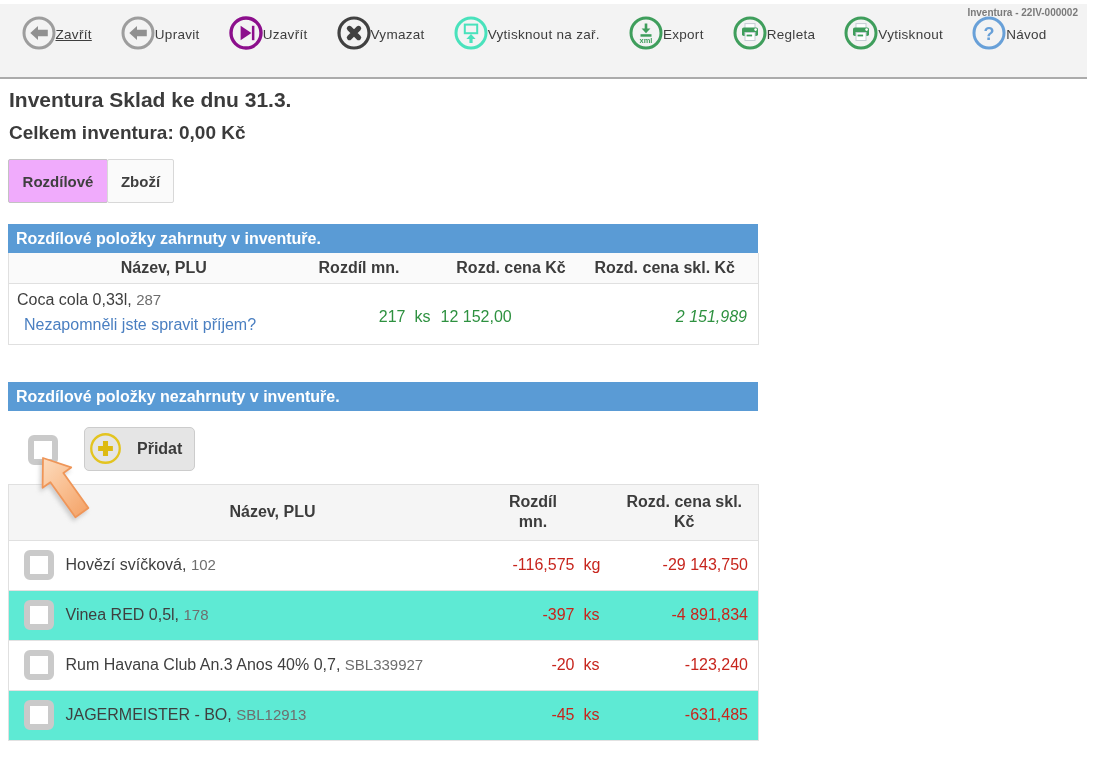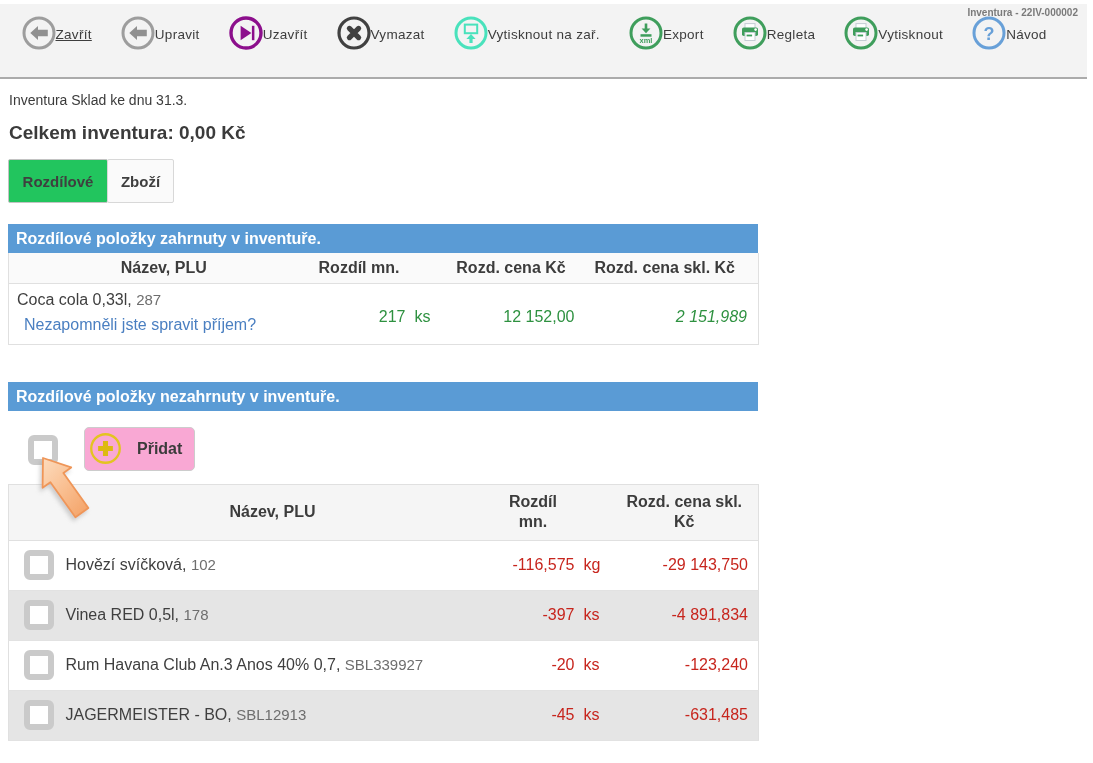--- a/index.html
+++ b/index.html
@@ -25,34 +25,34 @@
     margin-top:3px; font-size:13.5px; letter-spacing:0.3px; color:#3d3d3d; line-height:15px; white-space:nowrap;
   }
   .tb-label.underlined { text-decoration:underline; }
   .doc-title {
     position:absolute; top:7px; right:15px;
     font-size:10px; font-weight:bold; color:#7a7a7a;
   }
   
   .content { position:absolute; top:79px; left:0; width:1093px; padding-left:8px; }
   .h1 {
-    margin:10px 0 0 1px; font-size:14px; font-weight:normal; color:#3b3b3b; line-height:22px;
+    margin:10px 0 0 1px; font-size:21px; font-weight:bold; color:#3b3b3b; line-height:22px;
   }
   .h2 {
     margin:11px 0 0 1px; font-size:19px; font-weight:bold; color:#3b3b3b; line-height:22px;
   }
   .tabs { margin-top:15px; display:flex; }
   .tab {
     height:44px; display:inline-flex; align-items:center; justify-content:center;
     font-size:15px; font-weight:bold; color:#3f3f3f;
     border:1px solid #d8d8d8; background:#fafafa; border-radius:2px; cursor:pointer;
   }
   .tab.active { width:100px; }
   .tab:not(.active) { width:67px; }
-  .tab.active { background:#22c55e; border-color:#c3c3c3; }
+  .tab.active { background:#f0abfc; border-color:#c3c3c3; }
   .tab + .tab { margin-left:-1px; }
   .bluebar {
     width:750px; height:29px; background:#5a9bd5; color:#ffffff;
     font-size:16px; font-weight:bold; line-height:29px; padding-left:8px;
   }
   .bluebar.first { margin-top:21px; }
   .bluebar.second { margin-top:37px; }
   table { border-collapse:collapse; width:750px; table-layout:fixed; }
   td, th { padding:0; font-size:16px; color:#3f3f3f; }
   .t1 { border:1px solid #e0e0e0; border-top:none; }
@@ -65,38 +65,38 @@
   .green { color:#2e9140; }
   .red { color:#c7251d; }
   .controls { margin-top:16px; height:44px; display:flex; align-items:center; position:relative; }
   .checkbox {
     width:30px; height:30px; border:6px solid #cacaca; border-radius:6px;
     background:#fff; display:inline-block; cursor:pointer; flex:none;
   }
   .controls .checkbox { margin-left:20px; margin-top:3px; }
   .add-btn {
     margin-left:26px; height:44px; display:inline-flex; align-items:center;
-    background:#f9a8d4; border:1px solid #cccccc; border-radius:5px;
+    background:#e5e5e5; border:1px solid #cccccc; border-radius:5px;
     padding:0 12px 0 4px; cursor:pointer;
   }
   .add-btn .plus-icon { width:33px; height:33px; display:block; }
   .add-btn .add-label { margin-left:15px; font-size:16px; font-weight:bold; color:#3b3b3b; }
   .t2 { margin-top:13px; border:1px solid #e0e0e0; }
   .t2 thead tr { height:56px; background:#f5f5f5; border-bottom:1px solid #e0e0e0; }
   .t2 th { font-weight:bold; text-align:center; color:#3c3c3c; font-size:16px; line-height:20px; }
   .t2 tbody tr { height:50px; border-bottom:1px solid #e2e2e2; }
-  .t2 tbody tr.alt { background:#e5e5e5; }
+  .t2 tbody tr.alt { background:#5eead4; }
   .t2 .cb-cell { text-align:center; }
   .t2 .cb-cell .checkbox { vertical-align:middle; margin-left:15px; margin-right:auto; display:block; }
   .qty-cell { text-align:right; padding-right:7px; }
   .t1 td.qty-cell, .t1 td.unit-cell, .t1 td.price-cell, .t1 td.stock-cell-1 { padding-top:6px; }
   .t1 th[data-name=column-header-qty] { padding-right:13px;margin-left:24px; }
   .t1 th[data-name=column-header-stock-price] { padding-right:10px; }
   .unit-cell { text-align:left; padding-left:2px; }
-  .price-cell { text-align:right; padding-right:7px; }
+  .price-cell { padding-right:7px; }
   .stock-cell-1 { text-align:right; padding-right:11px;font-style:italic; }
   .stock-cell-2 { text-align:right; padding-right:10px; }
   .name-cell-2 { padding-left:5px; }
   .arrow-overlay { position:absolute; left:30px; top:450px; width:80px; height:85px; z-index:5; pointer-events:none; }
 </style>
 </head>
 <body>
 
 <div class="toolbar" data-name="toolbar">
 

